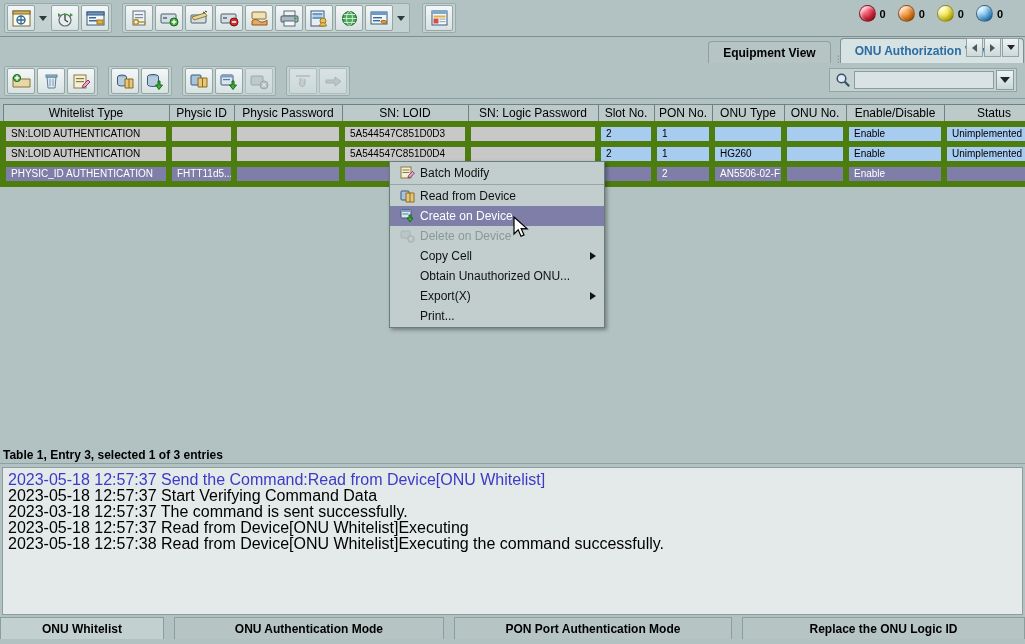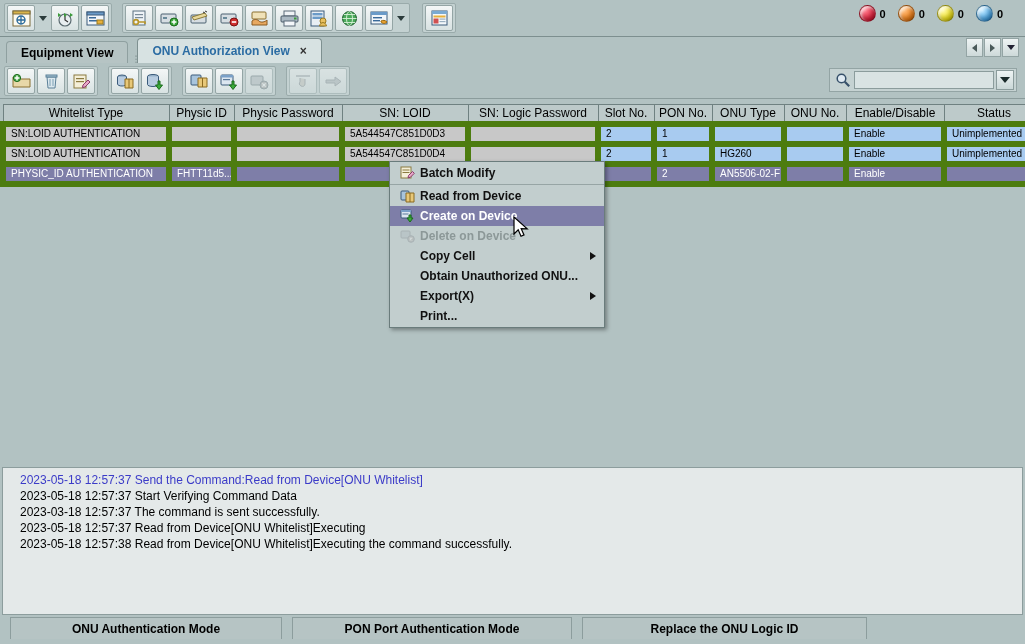--- a/index.html
+++ b/index.html
@@ -69,21 +69,21 @@
     border: 1px solid rgba(0,0,0,.35);
     box-shadow: inset -2px -3px 4px rgba(0,0,0,.28), inset 2px 2px 3px rgba(255,255,255,.75);
   }
   .alarm .cnt { font-size: 11px; font-weight: bold; }
 
   
   .tabstrip {
     position: absolute; left: 0; top: 37px;
     width: 1025px; height: 26px;
     background: #b2c2c2;
-    display: flex; align-items: flex-end;
+    display: flex; align-items: flex-end; justify-content: flex-end;
   }
   .vtab {
     height: 22px;
     display: flex; align-items: center;
     padding: 0 14px;
     font-size: 12px; font-weight: bold;
     background: #b6c4c4;
     border: 1px solid #8fa0a0;
     border-bottom: none;
     border-radius: 4px 4px 0 0;
@@ -195,21 +195,21 @@
     background: #c2cece;
     border: 1px solid #6a7c7c;
     box-shadow: 2px 2px 4px rgba(0,0,0,.35);
     z-index: 40;
     padding: 1px 0;
   }
   .ctxitem {
     height: 20px;
     display: flex; align-items: center;
     padding-left: 6px;
-    font-size: 12px; font-weight: bold;
+    font-size: 12px; font-weight: normal;
     color: #111;
     cursor: pointer;
   }
   .ctxitem .ico { width: 22px; height: 18px; display:flex;align-items:center;justify-content:center;}
   .ctxitem .lbl { margin-left: 2px; }
   .ctxitem.sel { background: #7e7ea8; color: #fff; }
   .ctxitem.disabled { color: #8c9898; }
   .ctxitem .sub {
     margin-left: auto; margin-right: 8px;
     width:0;height:0;
@@ -245,21 +245,21 @@
   
   .logpanel {
     position: absolute; left: 2px; top: 467px;
     width: 1021px; height: 148px;
     background: #e4e9e9;
     border: 1px solid #8c9d9d;
     box-sizing: border-box;
     padding: 4px 5px;
     overflow: hidden;
   }
-  .logline { font-size: 12px; line-height: 16px; color: #000; white-space: nowrap; margin-left: 12px; }
+  .logline { font-size: 16px; line-height: 16px; color: #000; white-space: nowrap; }
   .logline.link { color: #3b3bc8; }
 
   
   .bottomtabs {
     position: absolute; left: 0; bottom: 0;
     width: 1025px; height: 27px;
     background: #b2c2c2;
     display: flex; align-items: flex-start;
   }
   .btab {
@@ -677,30 +677,36 @@
         <span class="lbl">Print...</span>
       </div>
     </div>
 
   <div class="cursor-arrow">
     <svg width="18" height="24" viewBox="0 0 18 24">
       <path d="M1 1l0 17 4.2-4.2 2.8 6.4 3-1.3-2.8-6.2 6 .1z" fill="#fff" stroke="#000" stroke-width="1.2"></path>
     </svg>
   </div>
 
+  <div class="statusline">
+    <span>Table 1, Entry 3, selected 1 of 3 entries</span>
+  </div>
 
   <div class="logpanel" id="logpanel">
       <div class="logline link">2023-05-18 12:57:37 Send the Command:Read from Device[ONU Whitelist]</div>
       <div class="logline">2023-05-18 12:57:37 Start Verifying Command Data</div>
       <div class="logline">2023-03-18 12:57:37 The command is sent successfully.</div>
       <div class="logline">2023-05-18 12:57:37 Read from Device[ONU Whitelist]Executing</div>
       <div class="logline">2023-05-18 12:57:38 Read from Device[ONU Whitelist]Executing the command successfully.</div>
     </div>
 
   <div class="bottomtabs" id="bottomtabs">
+      <div class="btab active" style="width: 165px;">
+        <span>ONU Whitelist</span>
+      </div>
       <div class="btab-notch"></div>
       <div class="btab" style="width: 272px;">
         <span>ONU Authentication Mode</span>
       </div>
       <div class="btab-notch"></div>
       <div class="btab" style="width: 280px;">
         <span>PON Port Authentication Mode</span>
       </div>
       <div class="btab-notch"></div>
       <div class="btab" style="width: 285px;">

